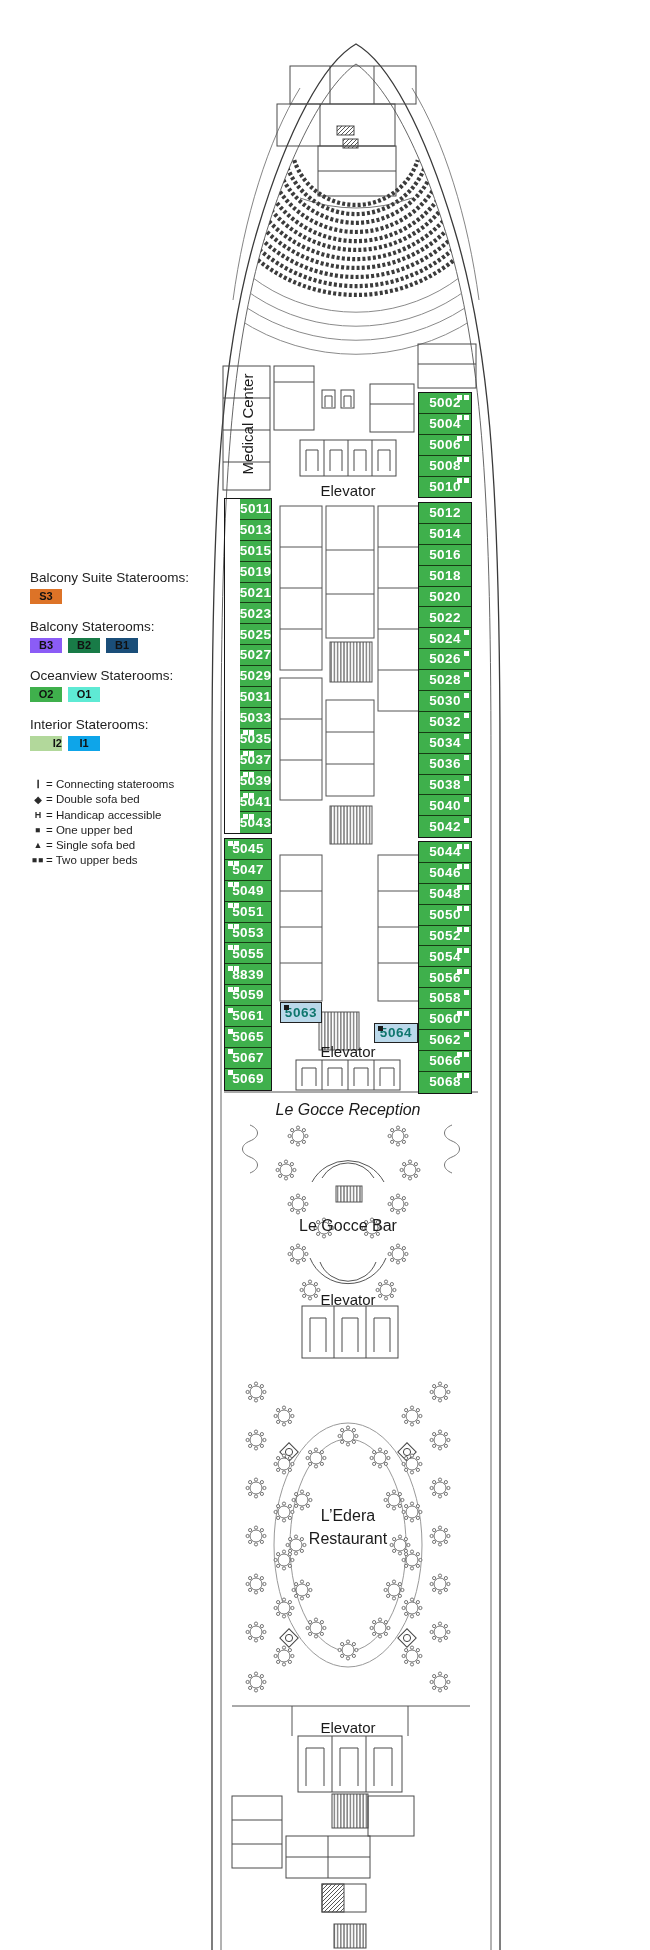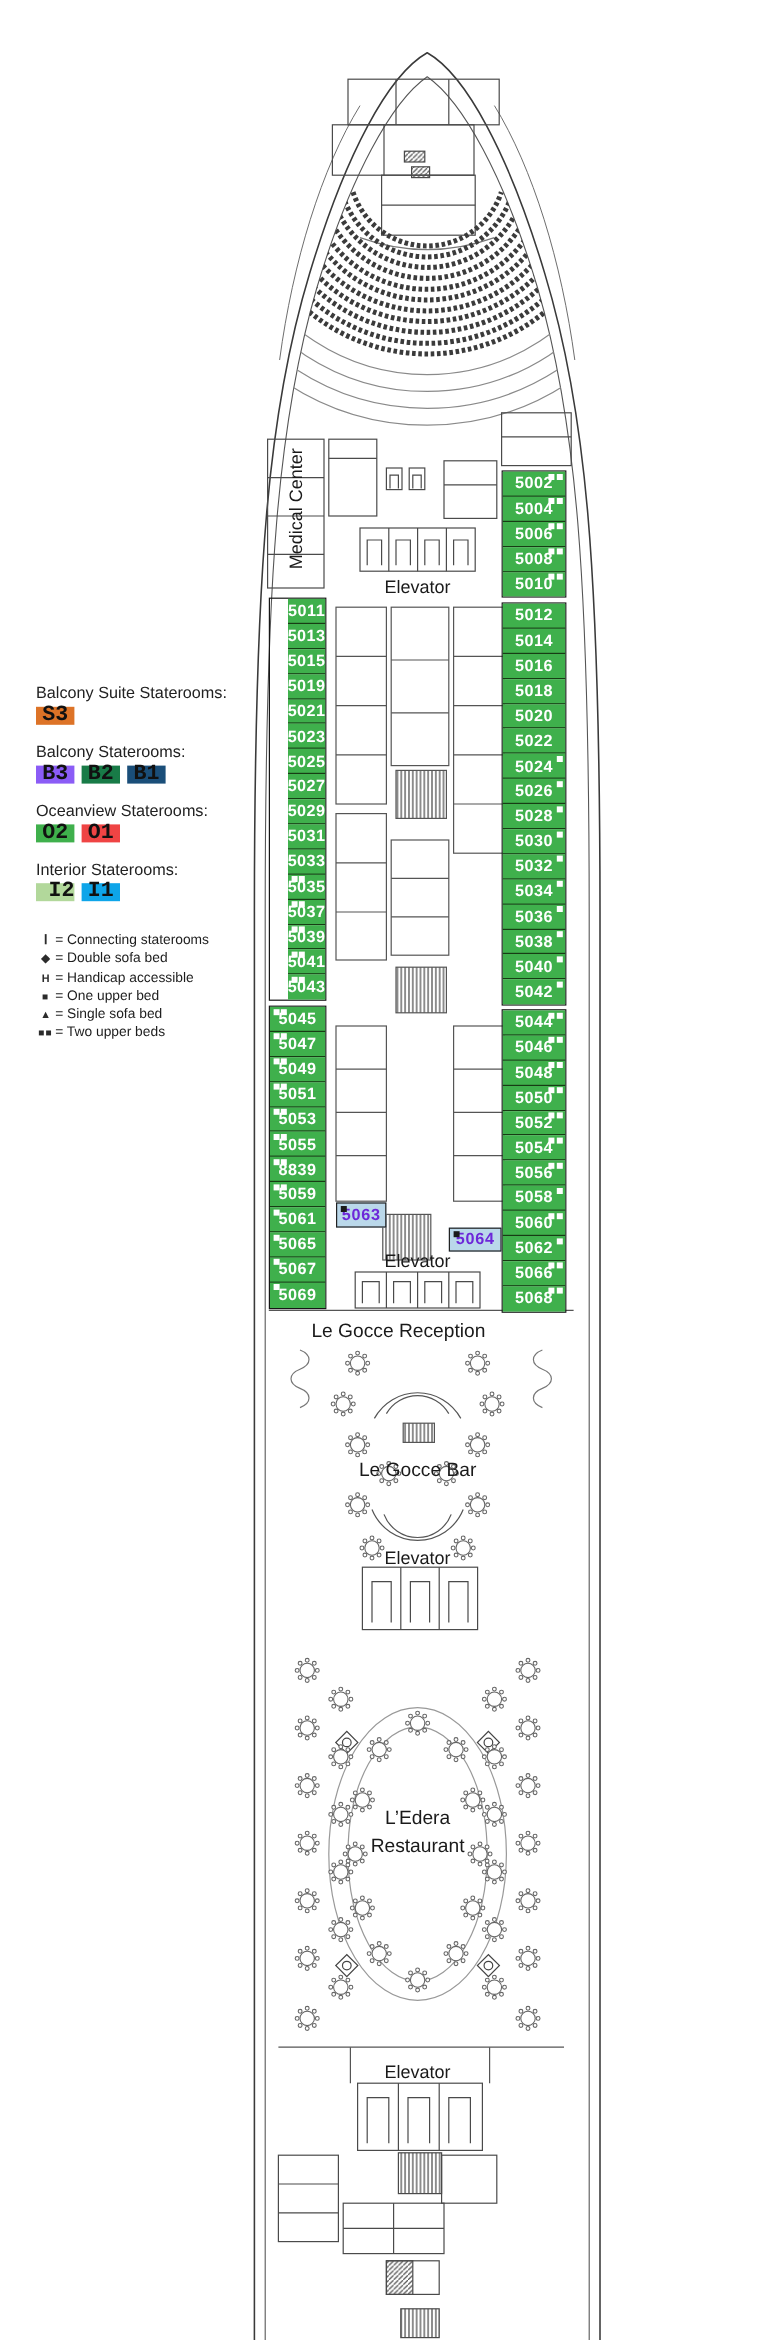--- a/index.html
+++ b/index.html
@@ -6,21 +6,21 @@
   #plan{position:relative;width:650px;height:1950px;background:#fff;overflow:hidden;
         font-family:"Liberation Sans",sans-serif;}
   #deck-svg{position:absolute;left:0;top:0;z-index:1;}
 
   
   #legend{position:absolute;left:30px;top:570px;width:210px;z-index:5;}
   .lg-title{font-size:13.5px;color:#222;margin-top:15px;margin-bottom:4px;}
   .lg-title:first-child{margin-top:0;}
   .sw-row{display:flex;gap:6px;}
   .sw{display:inline-block;width:32px;height:15px;line-height:15px;text-align:center;
-      font-size:18px;font-weight:bold;color:#111;font-family:Liberation Mono, monospace;}
+      font-size:11px;font-weight:bold;color:#111;}
   #symbols{margin-top:26px;}
   .sym-row{display:flex;align-items:center;font-size:11.5px;color:#1d1d1d;line-height:15.3px;}
   .sym-ic{display:inline-block;width:16px;text-align:center;color:#2b2b2b;flex:0 0 16px;}
   .sym-connecting .sym-ic{font-size:11px;font-weight:bold;}
   .sym-double-sofa .sym-ic{font-size:10px;}
   .sym-handicap .sym-ic{font-size:9px;font-weight:bold;}
   .sym-one-upper .sym-ic,.sym-two-upper .sym-ic{font-size:8.5px;letter-spacing:1px;}
   .sym-single-sofa .sym-ic{font-size:9px;}
 
   
@@ -32,21 +32,21 @@
   .room:last-child{border-bottom:none;}
   .rn{position:absolute;inset:0;display:flex;align-items:center;justify-content:center;
       color:#fff;font-size:13.5px;font-weight:bold;letter-spacing:.4px;line-height:1;}
   .bi{position:absolute;top:1.5px;display:flex;gap:1.5px;z-index:2;}
   .lcol .bi{left:2.5px;}
   .rcol .bi{right:2.5px;}
   .bi i{display:block;width:5px;height:5px;background:#fff;}
   
   .blue-room{position:absolute;z-index:3;background:var(--i1);border:1.2px solid #222;
              box-sizing:border-box;}
-  .blue-room .rn{color:#6d28d9;font-weight:600;letter-spacing:.6px;}
+  .blue-room .rn{color:#0f766e;font-weight:600;letter-spacing:.6px;}
   .blue-room .bi{left:3px;top:2px;}
   .blue-room .bi i{background:#1a1a1a;}
 
   
   .dlabel{position:absolute;z-index:4;color:#1a1a1a;white-space:nowrap;
           transform:translate(-50%,-50%);}
   .lab-elev{font-size:15px;}
   .lab-venue{font-size:16px;}
   .lab-medical{font-size:15px;transform:translate(-50%,-50%) rotate(-90deg);}
 </style>
@@ -310,21 +310,21 @@
     </div>
     <div class="lg-title">Balcony Staterooms:</div>
     <div class="sw-row">
       <span class="sw" style="background: #8b5cf6;">B3</span>
       <span class="sw" style="background: rgb(24, 123, 71);">B2</span>
       <span class="sw" style="background: rgb(26, 78, 121);">B1</span>
     </div>
     <div class="lg-title">Oceanview Staterooms:</div>
     <div class="sw-row">
       <span class="sw" style="background: rgb(63, 176, 76);">O2</span>
-      <span class="sw" style="background: #ef4444;">O1</span>
+      <span class="sw" style="background: #5eead4;">O1</span>
     </div>
     <div class="lg-title">Interior Staterooms:</div>
     <div class="sw-row">
       <span class="sw" style="background: rgb(178, 216, 155); text-align: right;">I2</span>
       <span class="sw" style="background: #0ea5e9;">I1</span>
     </div>
     <div id="symbols">
       <div class="sym-row sym-connecting">
         <span class="sym-ic">Ⅰ</span>
         <span>= Connecting staterooms</span>
@@ -715,19 +715,19 @@
   <div class="blue-room" style="left:374px;top:1023px;width:44px;height:20px;">
     <span class="bi">
         <i></i>
       </span>
     <span class="rn">5064</span>
   </div>
 
   <div class="dlabel lab-medical" style="left:247px;top:424px;">Medical Center</div>
   <div class="dlabel lab-elev" style="left:348px;top:490px;">Elevator</div>
   <div class="dlabel lab-elev" style="left:348px;top:1051px;">Elevator</div>
-  <div class="dlabel lab-venue" style="left:332px;top:1110px;">Le Gocce Reception</div>
+  <div class="dlabel lab-venue" style="left:348px;top:1110px;font-style:italic;">Le Gocce Reception</div>
   <div class="dlabel lab-venue" style="left:348px;top:1226px;">Le Gocce Bar</div>
   <div class="dlabel lab-elev" style="left:348px;top:1299px;">Elevator</div>
   <div class="dlabel lab-venue" style="left:348px;top:1516px;">L’Edera</div>
   <div class="dlabel lab-venue" style="left:348px;top:1539px;">Restaurant</div>
   <div class="dlabel lab-elev" style="left:348px;top:1727px;">Elevator</div>
 </div>
 
 </body></html>

